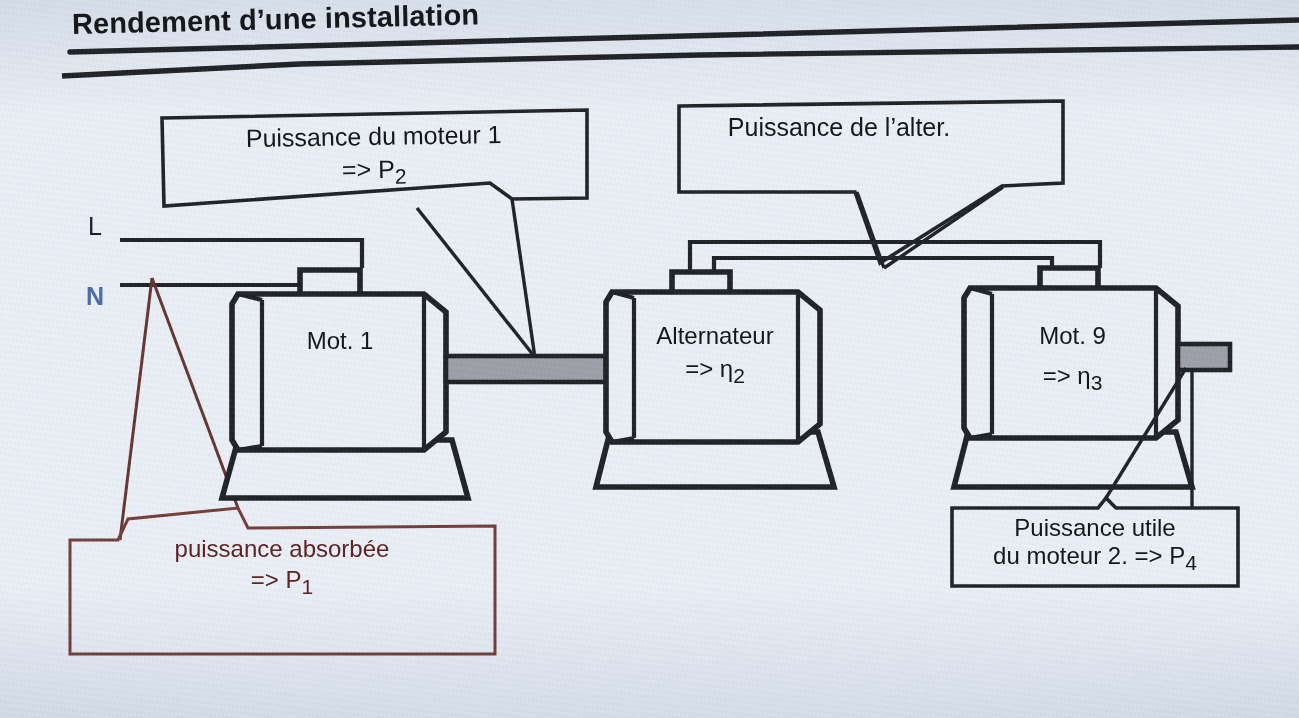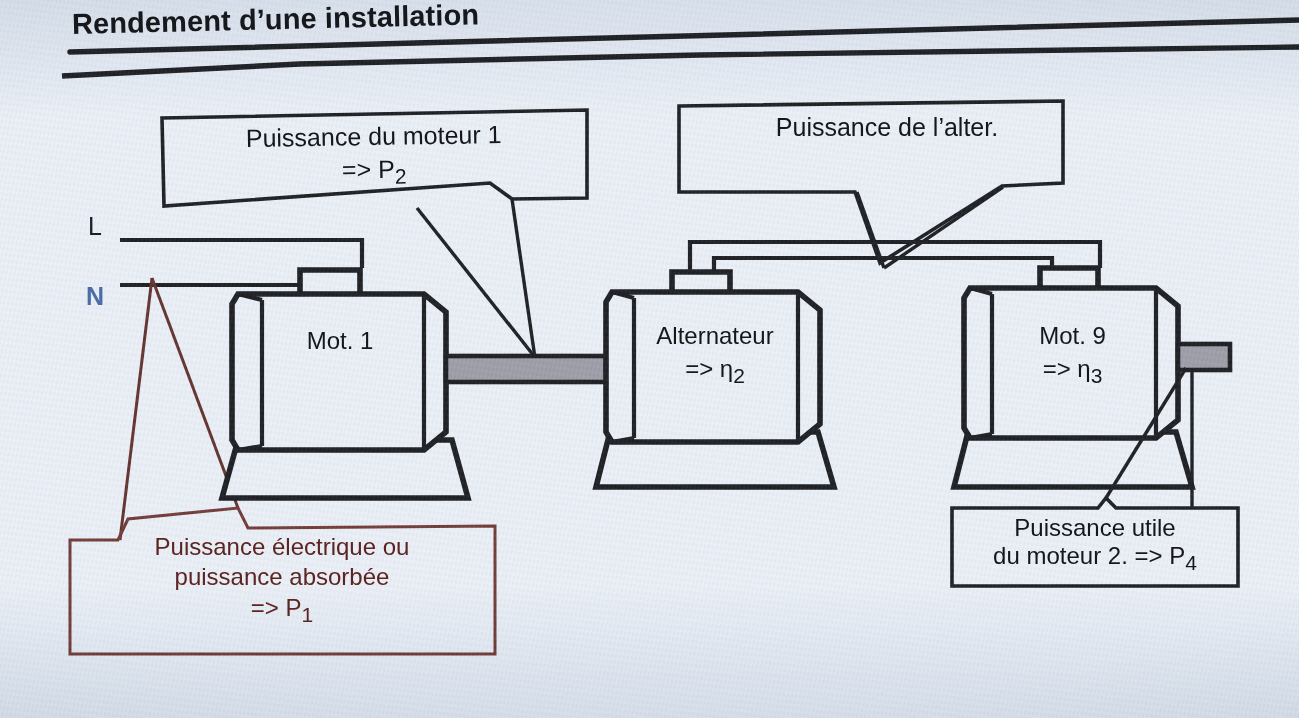--- a/index.html
+++ b/index.html
@@ -169,42 +169,41 @@
   <div class="tx title">Rendement d’une installation</div>
 
   <div class="tx lbl-L">L</div>
   <div class="tx lbl-N">N</div>
 
   <div class="cap boxtxt" style="left:168px;top:122px;width:412px;transform:rotate(-0.9deg);">
     <span class="ln">Puissance du moteur 1</span>
     <span class="ln" style="margin-top:4px;"><span>=&gt; P</span><span class="sub">2</span></span>
   </div>
 
-  <div class="cap boxtxt" style="left:700px;top:113px;width:374px;">
+  <div class="cap boxtxt" style="left:652px;top:113px;width:374px;">
     <span class="ln">Puissance de l’alter.</span>
   </div>
 
   <div class="cap machtxt" style="left:250px;top:327px;width:180px;">
     <span class="ln">Mot. 1</span>
   </div>
 
   <div class="cap machtxt" style="left:620px;top:322px;width:190px;">
     <span class="ln">Alternateur</span>
     <span class="ln" style="margin-top:5px;"><span>=&gt; η</span><span class="sub">2</span></span>
   </div>
 
   <div class="cap machtxt" style="left:985px;top:322px;width:175px;">
     <span class="ln">Mot. 9</span>
-    <span class="ln" style="margin-top:5px;"><span>=&gt; η</span><span class="sub">3</span></span>
+    <span class="ln" style="margin-top:12px;"><span>=&gt; η</span><span class="sub">3</span></span>
   </div>
 
   <div class="cap" style="left:956px;top:514px;width:278px;font-size:24px;color:#15171b;">
     <span class="ln">Puissance utile</span>
     <span class="ln" style=""><span>du moteur 2. =&gt; P</span><span class="sub">4</span></span>
   </div>
 
   <div class="cap redbox-txt" style="left:78px;top:533px;width:408px;">
-    <span class="ln">Puissance électrique ou</span>
     <span class="ln" style="margin-top:2px;">puissance absorbée</span>
     <span class="ln" style="margin-top:3px;"><span>=&gt; P</span><span class="sub">1</span></span>
   </div>
 
 </div>
 
 </body></html>

